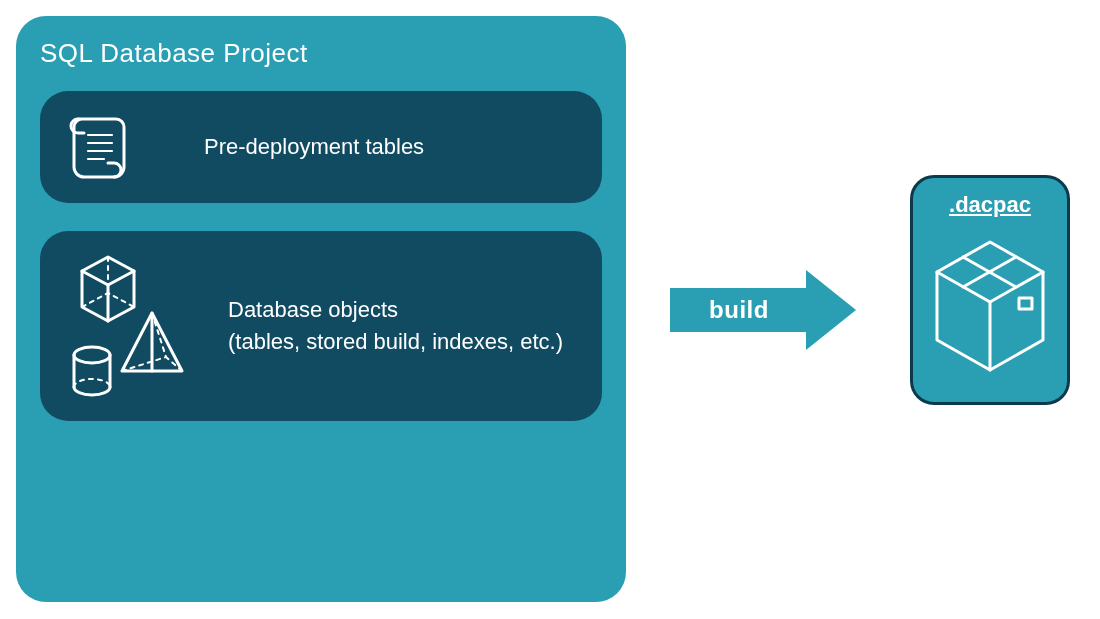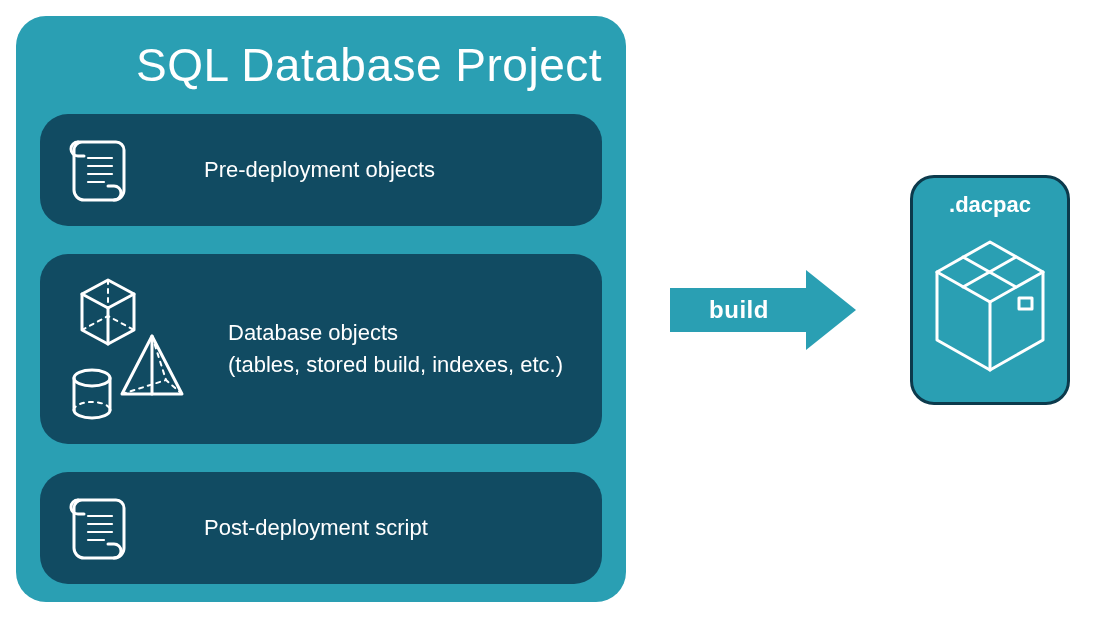--- a/index.html
+++ b/index.html
@@ -24,23 +24,23 @@
     top: 16px;
     width: 610px;
     height: 586px;
     background: #2a9fb3;
     border-radius: 30px;
     box-sizing: border-box;
     padding: 14px 24px 24px 24px;
   }
   .project-title {
     color: #ffffff;
-    font-size: 46px;
+    font-size: 26px;
     font-weight: 500;
-    text-align: right;
+    text-align: left;
     margin: 8px 0 22px 0;
     letter-spacing: 0.5px;
   }
 
   
   .section {
     background: #114b62;
     border-radius: 28px;
     box-sizing: border-box;
     display: flex;
@@ -113,20 +113,21 @@
     top: 175px;
     width: 160px;
     height: 230px;
     background: #2a9fb3;
     border: 3px solid #0c3a4c;
     border-radius: 24px;
     box-sizing: border-box;
     color: #ffffff;
     text-align: center;
     padding-top: 14px;
+    text-decoration: underline;
   }
   .output-box .label {
     font-size: 22px;
     font-weight: 700;
     margin-bottom: 10px;
   }
   .output-box svg {
     display: block;
     margin: 0 auto;
   }
@@ -152,21 +153,21 @@
           <path class="s" d="M14 10 a7 7 0 0 0 0 14 h6"></path>
 
           <path class="s" d="M50 68 a7 7 0 0 0 0 -14 h-6"></path>
 
           <line class="s2" x1="24" y1="26" x2="48" y2="26"></line>
           <line class="s2" x1="24" y1="34" x2="48" y2="34"></line>
           <line class="s2" x1="24" y1="42" x2="48" y2="42"></line>
           <line class="s2" x1="24" y1="50" x2="40" y2="50"></line>
         </svg>
       </div>
-      <div class="text-col">Pre-deployment objects</div>
+      <div class="text-col">Pre-deployment tables</div>
     </div>
 
     <div class="section big">
       <div class="icon-col">
         <svg width="140" height="150" viewBox="0 0 140 150">
 
           <g transform="translate(18,6)">
             <polygon class="s" points="0,14 26,0 52,14 52,50 26,64 0,50"></polygon>
             <polyline class="s" points="0,14 26,28 52,14"></polyline>
             <line class="s" x1="26" y1="28" x2="26" y2="64"></line>
@@ -190,34 +191,20 @@
             <path class="sd" d="M2 40 A18 8 0 0 1 38 40"></path>
           </g>
         </svg>
       </div>
       <div class="text-col">
         <div>Database objects</div>
         <div>(tables, stored build, indexes, etc.)</div>
       </div>
     </div>
 
-    <div class="section small" style="margin-bottom:0">
-      <div class="icon-col">
-        <svg width="70" height="76" viewBox="0 0 70 76">
-          <path class="s" d="M14 10 h38 a8 8 0 0 1 8 8 v40 a10 10 0 0 1 -10 10 H20 a10 10 0 0 1 -10 -10 V18 a8 8 0 0 1 8 -8 Z"></path>
-          <path class="s" d="M14 10 a7 7 0 0 0 0 14 h6"></path>
-          <path class="s" d="M50 68 a7 7 0 0 0 0 -14 h-6"></path>
-          <line class="s2" x1="24" y1="26" x2="48" y2="26"></line>
-          <line class="s2" x1="24" y1="34" x2="48" y2="34"></line>
-          <line class="s2" x1="24" y1="42" x2="48" y2="42"></line>
-          <line class="s2" x1="24" y1="50" x2="40" y2="50"></line>
-        </svg>
-      </div>
-      <div class="text-col">Post-deployment script</div>
-    </div>
   </div>
 
   <div class="build-arrow">
     <div class="shaft"></div>
     <div class="head"></div>
     <div class="label">build</div>
   </div>
 
   <div class="output-box">
     <div class="label">.dacpac</div>

